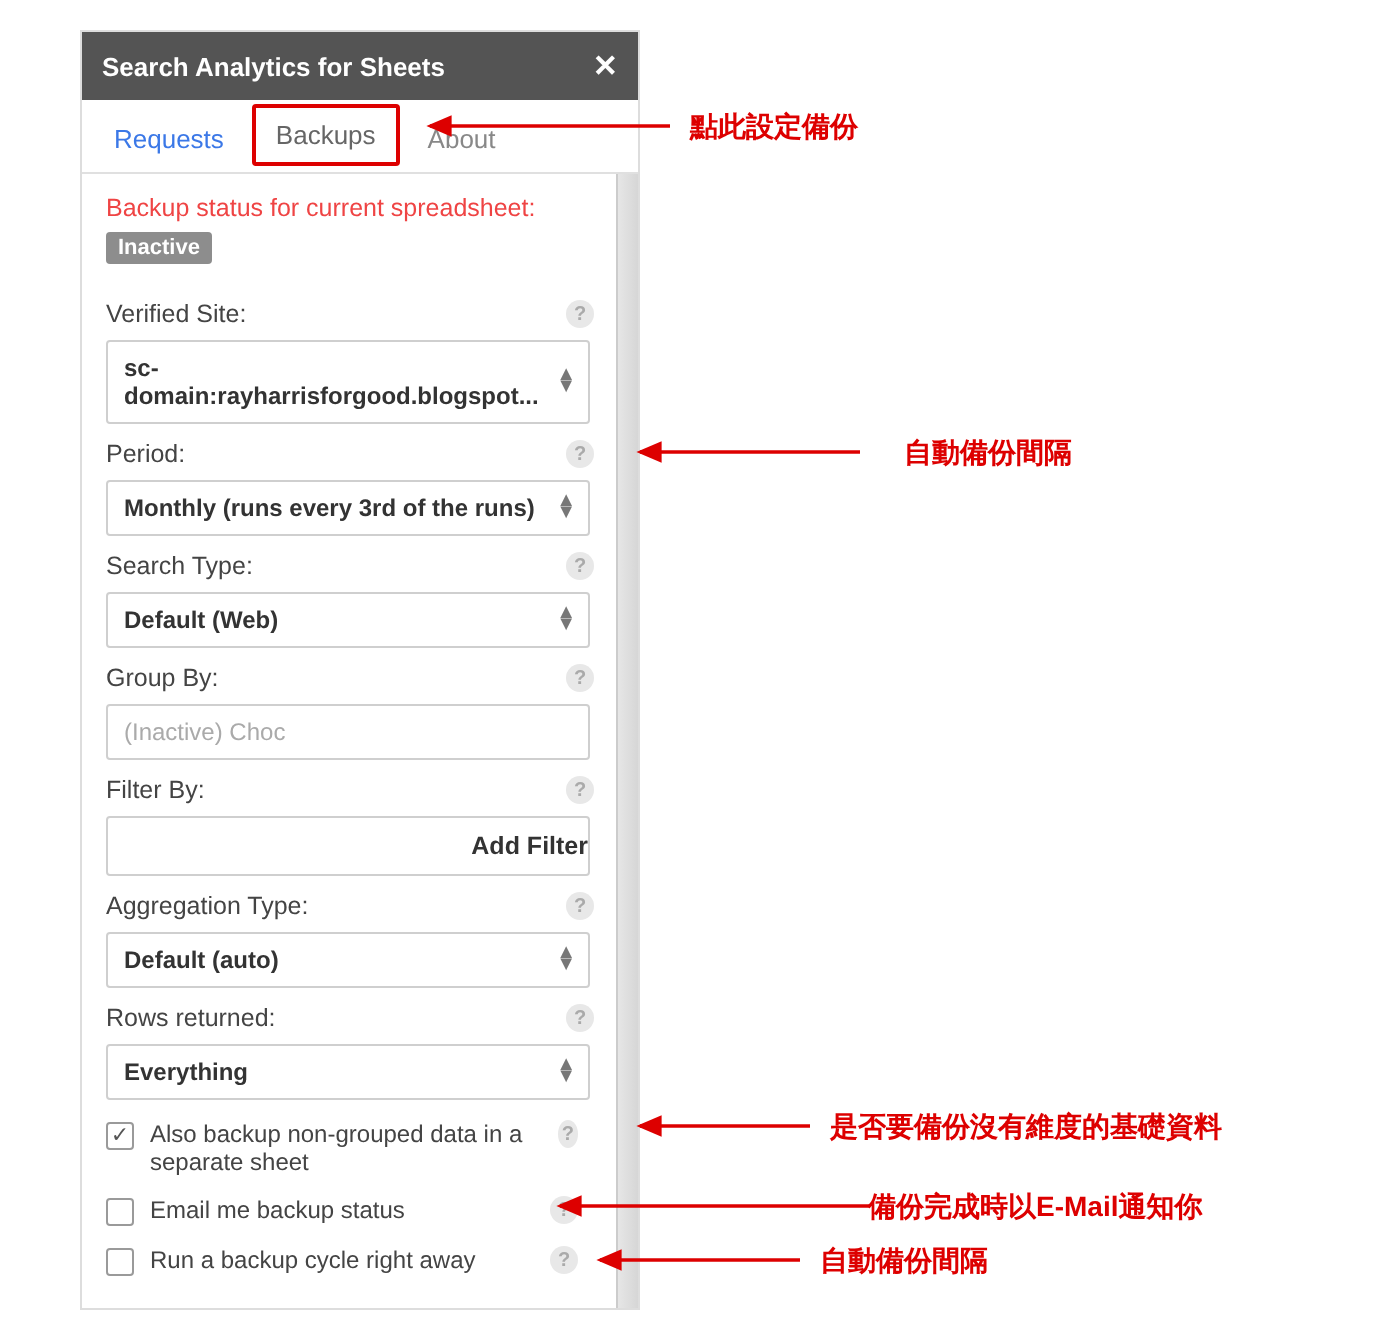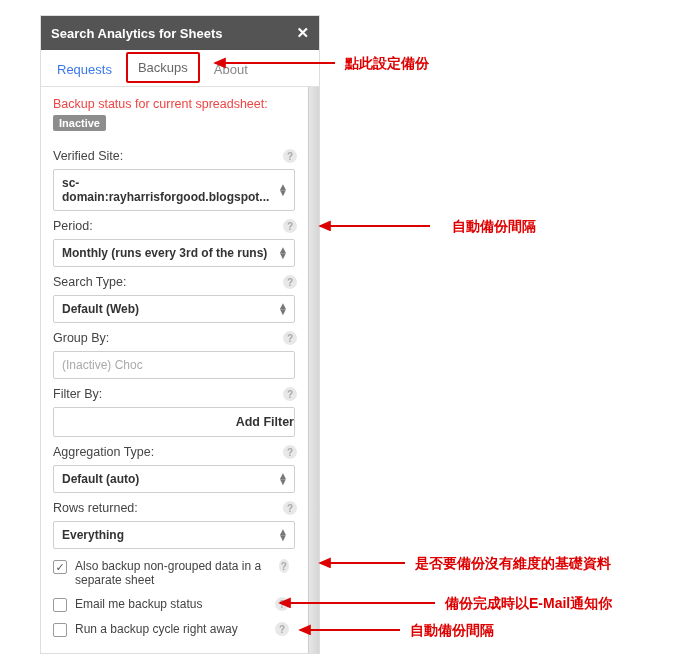--- a/index.html
+++ b/index.html
@@ -244,14 +244,14 @@
   <line x1="335" y1="63" x2="215" y2="63" class="arrow-line" marker-end="url(#ah)"></line>
   <line x1="430" y1="226" x2="320" y2="226" class="arrow-line" marker-end="url(#ah)"></line>
   <line x1="405" y1="563" x2="320" y2="563" class="arrow-line" marker-end="url(#ah)"></line>
   <line x1="435" y1="603" x2="280" y2="603" class="arrow-line" marker-end="url(#ah)"></line>
   <line x1="400" y1="630" x2="300" y2="630" class="arrow-line" marker-end="url(#ah)"></line>
 </svg>
 
 <div class="anno" style="left:345px; top:55px;">點此設定備份</div>
 <div class="anno" style="left:452px; top:218px;">自動備份間隔</div>
 <div class="anno" style="left:415px; top:555px;">是否要備份沒有維度的基礎資料</div>
-<div class="anno" style="left:445px; top:595px;">備份完成時以E-Mail通知你</div>
+<div class="anno" style="left:434px; top:595px;">備份完成時以E-Mail通知你</div>
 <div class="anno" style="left:410px; top:622px;">自動備份間隔</div>
 
 </body></html>

